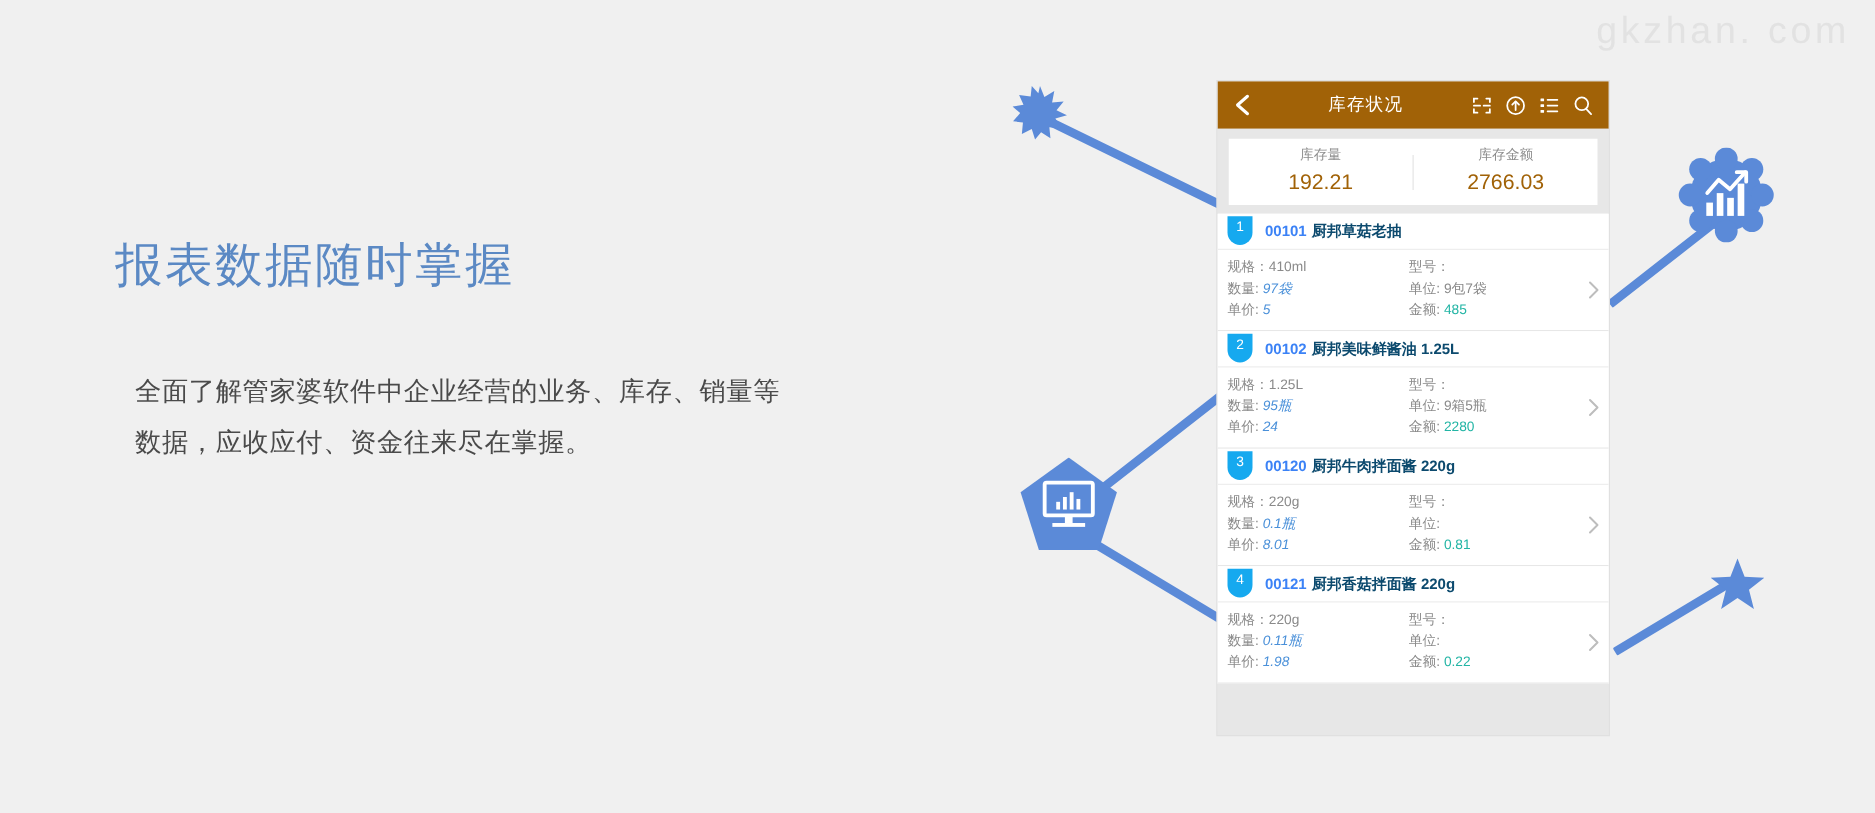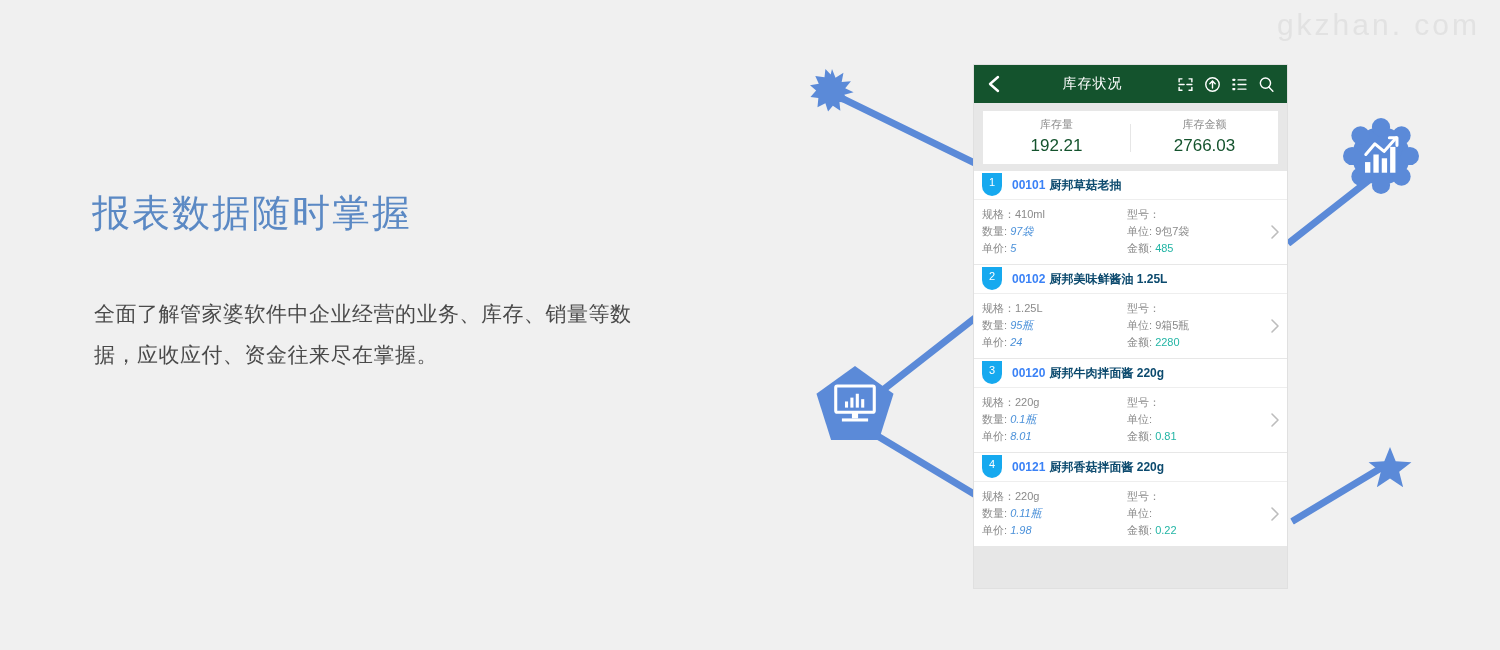--- a/index.html
+++ b/index.html
@@ -41,21 +41,21 @@
   }
   .copy-title {
     font-size: 38px;
     font-weight: normal;
     color: #5b89c4;
     letter-spacing: 2px;
     margin: 0;
     line-height: 1.15;
   }
   .copy-body {
-    margin: 58px 0 0 2px;
+    margin: 58px 0 0 16px;
     font-size: 21px;
     line-height: 1.95;
     color: #4a4a4a;
     letter-spacing: 0.5px;
   }
   .line {
     position: absolute;
     background: #5b8ad8;
     transform-origin: 0 50%;
     border-radius: 1px;
@@ -96,21 +96,21 @@
     left: 974px;
     top: 65px;
     width: 313px;
     height: 523px;
     background: #e7e7e7;
     box-shadow: 0 0 0 1px #e0e0e0;
     overflow: hidden;
   }
   .phone-header {
     height: 38px;
-    background: #14532d;
+    background: #a16207;
     display: flex;
     align-items: center;
     padding: 0 10px;
     box-sizing: border-box;
   }
   .back-arrow {
     width: 20px;
     height: 20px;
     flex: 0 0 auto;
     display: flex;
@@ -153,21 +153,21 @@
     flex: 1 1 50%;
     text-align: center;
   }
   .stat-label {
     font-size: 11px;
     color: #8d8d8d;
     line-height: 1.4;
   }
   .stat-value {
     font-size: 17px;
-    color: #14532d;
+    color: #a16207;
     line-height: 1.4;
     margin-top: 1px;
   }
   .stat-divider {
     width: 1px;
     height: 28px;
     background: #e6e6e6;
     flex: 0 0 auto;
   }
 

